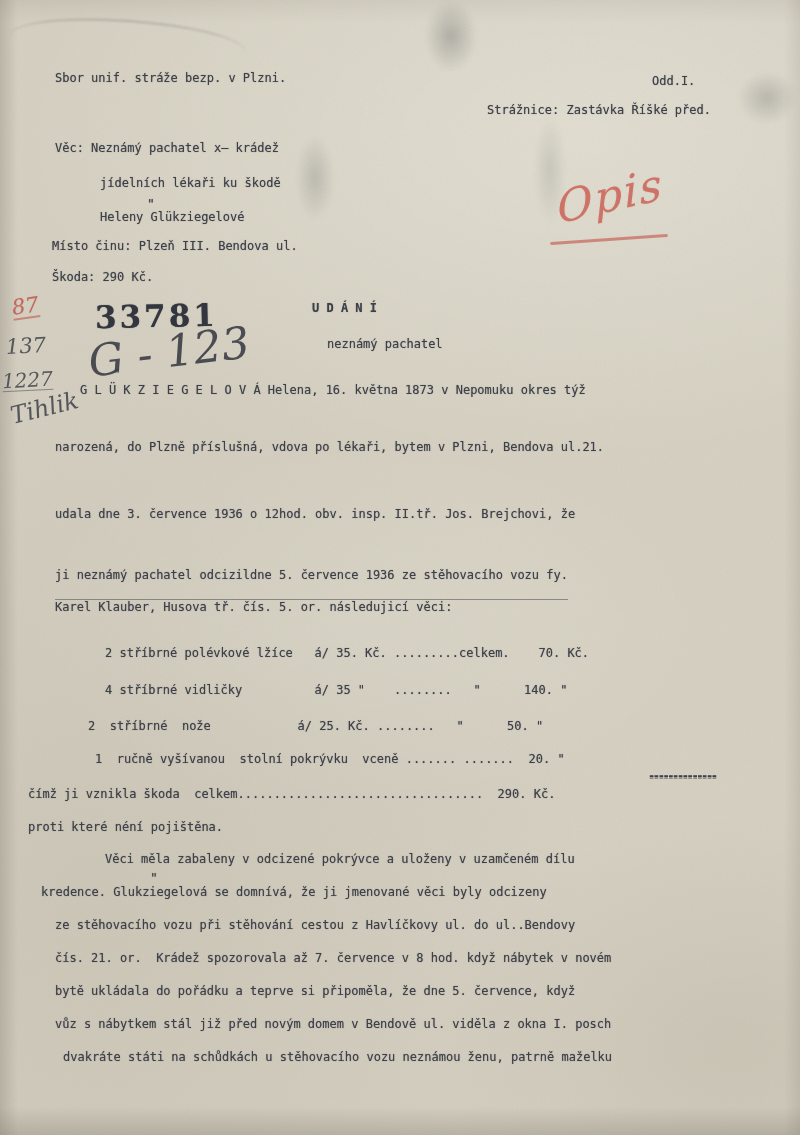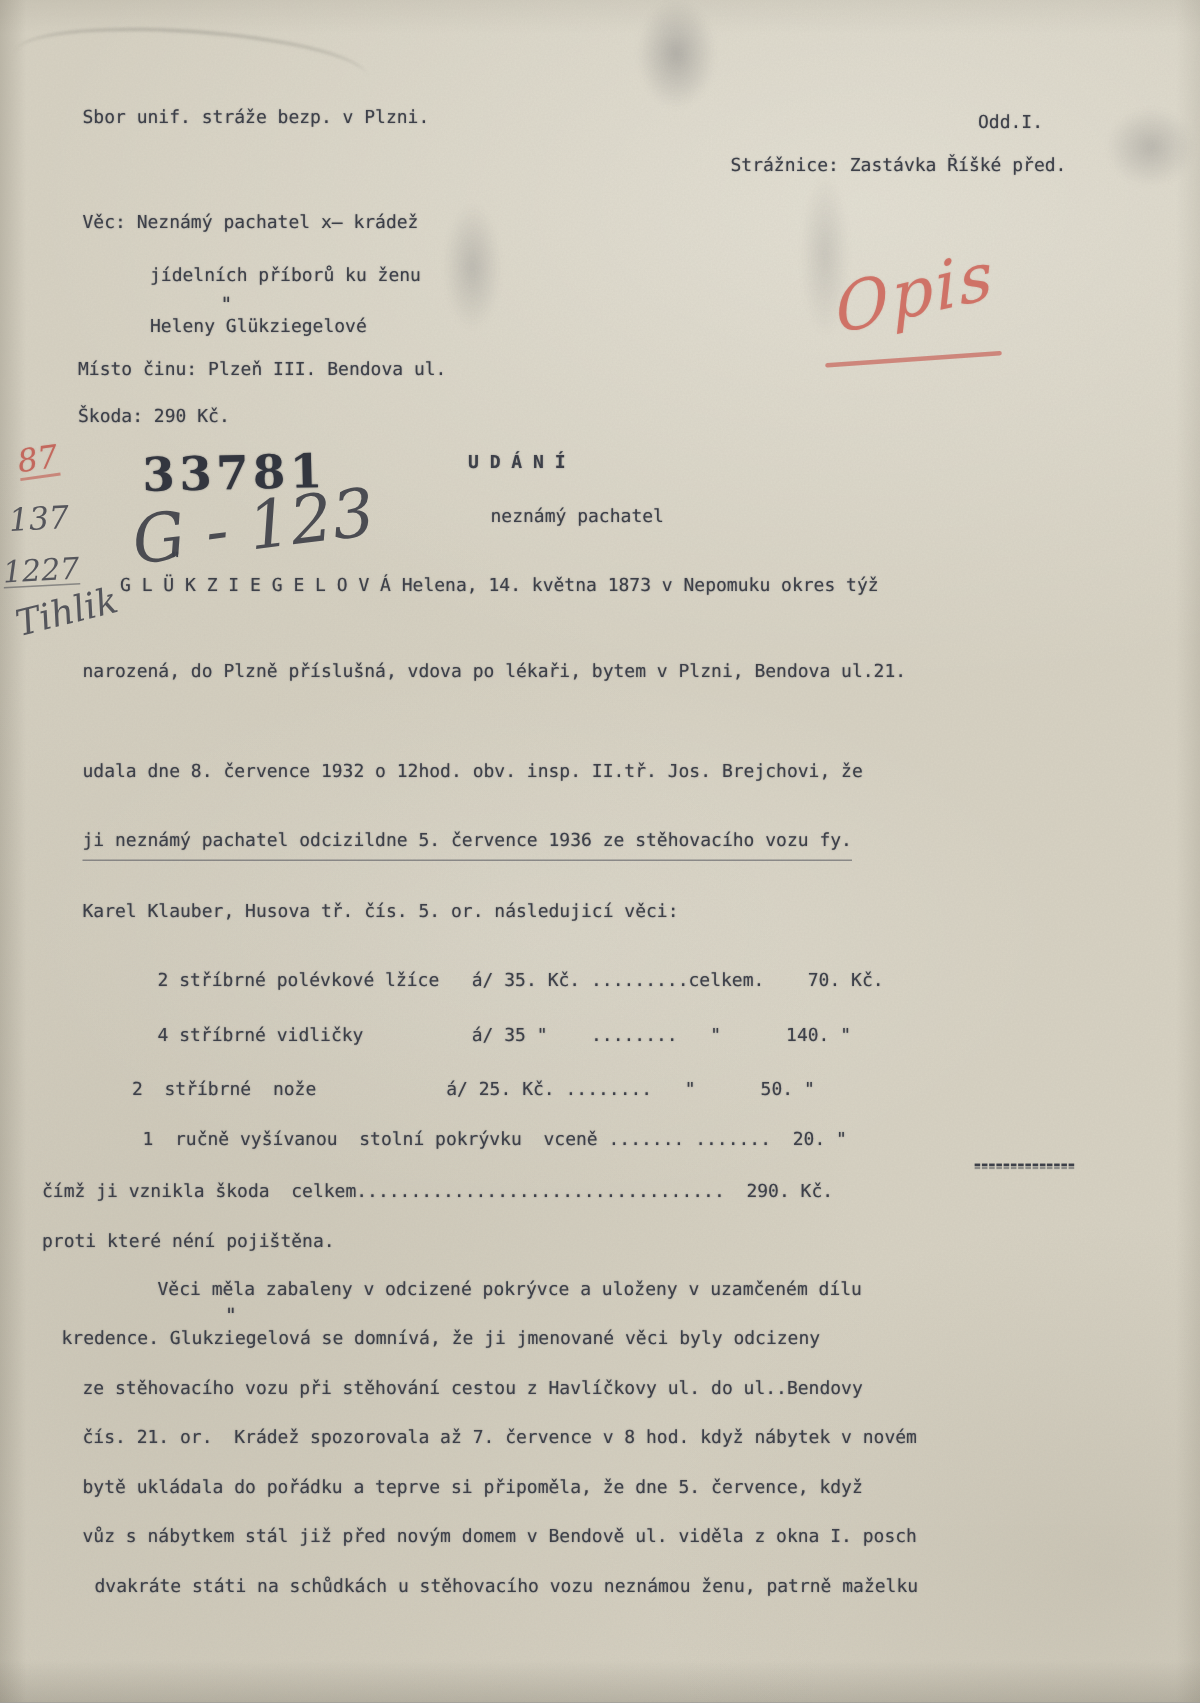--- a/index.html
+++ b/index.html
@@ -24,21 +24,21 @@
   .t {
     position:absolute;
     font-family:"DejaVu Sans Mono", monospace;
     font-size:12px; line-height:1;
     color:#3d4049;
     white-space:pre;
     text-shadow:0 0 1px rgba(52,55,66,0.55);
   }
   .small { font-size:13px; }
   .bold  { font-weight:bold; }
-  .uline { border-bottom:1px solid rgba(62,64,76,0.50); padding-bottom:7px; }
+  .uline { border-bottom:1px solid rgba(62,64,76,0.50); padding-bottom:18px;margin-top:15px; }
   .hand {
     position:absolute;
     font-family:"DejaVu Serif", serif;
     font-style:italic;
     color:#55565c;
     white-space:pre;
     line-height:1;
   }
   .red { color:#c3685d; text-shadow:0 0 1px rgba(195,104,93,0.4); }
   .stamp {
@@ -92,43 +92,43 @@
   <div class="smudge" style="left:425px;top:0;width:52px;height:72px;background:radial-gradient(closest-side,rgba(78,78,84,0.30),transparent)"></div>
   <div class="smudge" style="left:738px;top:72px;width:58px;height:52px;background:radial-gradient(closest-side,rgba(78,78,84,0.24),transparent)"></div>
   <div class="smudge" style="left:296px;top:136px;width:38px;height:84px;background:radial-gradient(closest-side,rgba(70,70,78,0.20),transparent)"></div>
   <div class="smudge" style="left:534px;top:116px;width:32px;height:108px;background:radial-gradient(closest-side,rgba(88,86,90,0.16),transparent)"></div>
 
   <span class="t" style="left:55px;top:72px">Sbor unif. stráže bezp. v Plzni.</span>
   <span class="t" style="left:652px;top:75px">Odd.I.</span>
   <span class="t" style="left:487px;top:104px">Strážnice: Zastávka Říšké před.</span>
 
   <span class="t" style="left:55px;top:142px">Věc: Neznámý pachatel x̶ krádež</span>
-  <span class="t" style="left:100px;top:177px">jídelních příborů ku ženu</span>
+  <span class="t" style="left:100px;top:177px">jídelních lékaři ku škodě</span>
   <span class="t small" style="left:147px;top:197px">"</span>
   <span class="t" style="left:100px;top:211px">Heleny Glükziegelové</span>
   <span class="t" style="left:52px;top:240px">Místo činu: Plzeň III. Bendova ul.</span>
   <span class="t" style="left:52px;top:271px">Škoda: 290 Kč.</span>
 
   <span class="hand opis red" style="left:556px;top:174px">Opis</span>
   <div class="opis-line" style="left:550px;top:238px;width:118px"></div>
 
   <span class="hand red" style="left:12px;top:296px;font-size:21px;border-bottom:2px solid rgba(195,104,93,0.7);transform:rotate(-8deg)">87</span>
   <span class="stamp" style="left:95px;top:298px">33781</span>
   <span class="hand" style="left:6px;top:336px;font-size:21px;transform:rotate(-3deg)">137</span>
   <span class="hand" style="left:88px;top:330px;font-size:44px;transform:rotate(-7deg);color:#4b4c52">G - 123</span>
   <span class="hand" style="left:2px;top:370px;font-size:20px;border-bottom:1px solid rgba(85,86,92,0.6);transform:rotate(-3deg)">1227</span>
   <span class="hand" style="left:10px;top:396px;font-size:24px;transform:rotate(-14deg)">Tihlik</span>
 
   <span class="t bold" style="left:312px;top:302px">U D Á N Í</span>
   <span class="t" style="left:327px;top:338px">neznámý pachatel</span>
 
   <span class="t small" style="left:113px;top:367px">"</span>
-  <span class="t" style="left:80px;top:384px">G L Ü K Z I E G E L O V Á Helena, 14. května 1873 v Nepomuku okres týž</span>
+  <span class="t" style="left:80px;top:384px">G L Ü K Z I E G E L O V Á Helena, 16. května 1873 v Nepomuku okres týž</span>
   <span class="t" style="left:55px;top:441px">narozená, do Plzně příslušná, vdova po lékaři, bytem v Plzni, Bendova ul.21.</span>
-  <span class="t" style="left:55px;top:508px">udala dne 8. července 1932 o 12hod. obv. insp. II.tř. Jos. Brejchovi, že</span>
+  <span class="t" style="left:55px;top:508px">udala dne 3. července 1936 o 12hod. obv. insp. II.tř. Jos. Brejchovi, že</span>
   <span class="t uline" style="left:55px;top:554px">ji neznámý pachatel odcizildne 5. července 1936 ze stěhovacího vozu fy.</span>
   <span class="t" style="left:55px;top:601px">Karel Klauber, Husova tř. čís. 5. or. následujicí věci:</span>
 
   <span class="t" style="left:105px;top:647px">2 stříbrné polévkové lžíce   á/ 35. Kč. .........celkem.    70. Kč.</span>
   <span class="t" style="left:105px;top:684px">4 stříbrné vidličky          á/ 35 "    ........   "      140. "</span>
   <span class="t" style="left:88px;top:720px">2  stříbrné  nože            á/ 25. Kč. ........   "      50. "</span>
   <span class="t" style="left:95px;top:753px">1  ručně vyšívanou  stolní pokrývku  vceně ....... .......  20. "</span>
   <span class="t dashes" style="left:648px;top:770px">--------------</span>
   <span class="t" style="left:28px;top:788px">čímž ji vznikla škoda  celkem..................................  290. Kč.</span>
   <span class="t" style="left:105px;top:853px">Věci měla zabaleny v odcizené pokrývce a uloženy v uzamčeném dílu</span>

